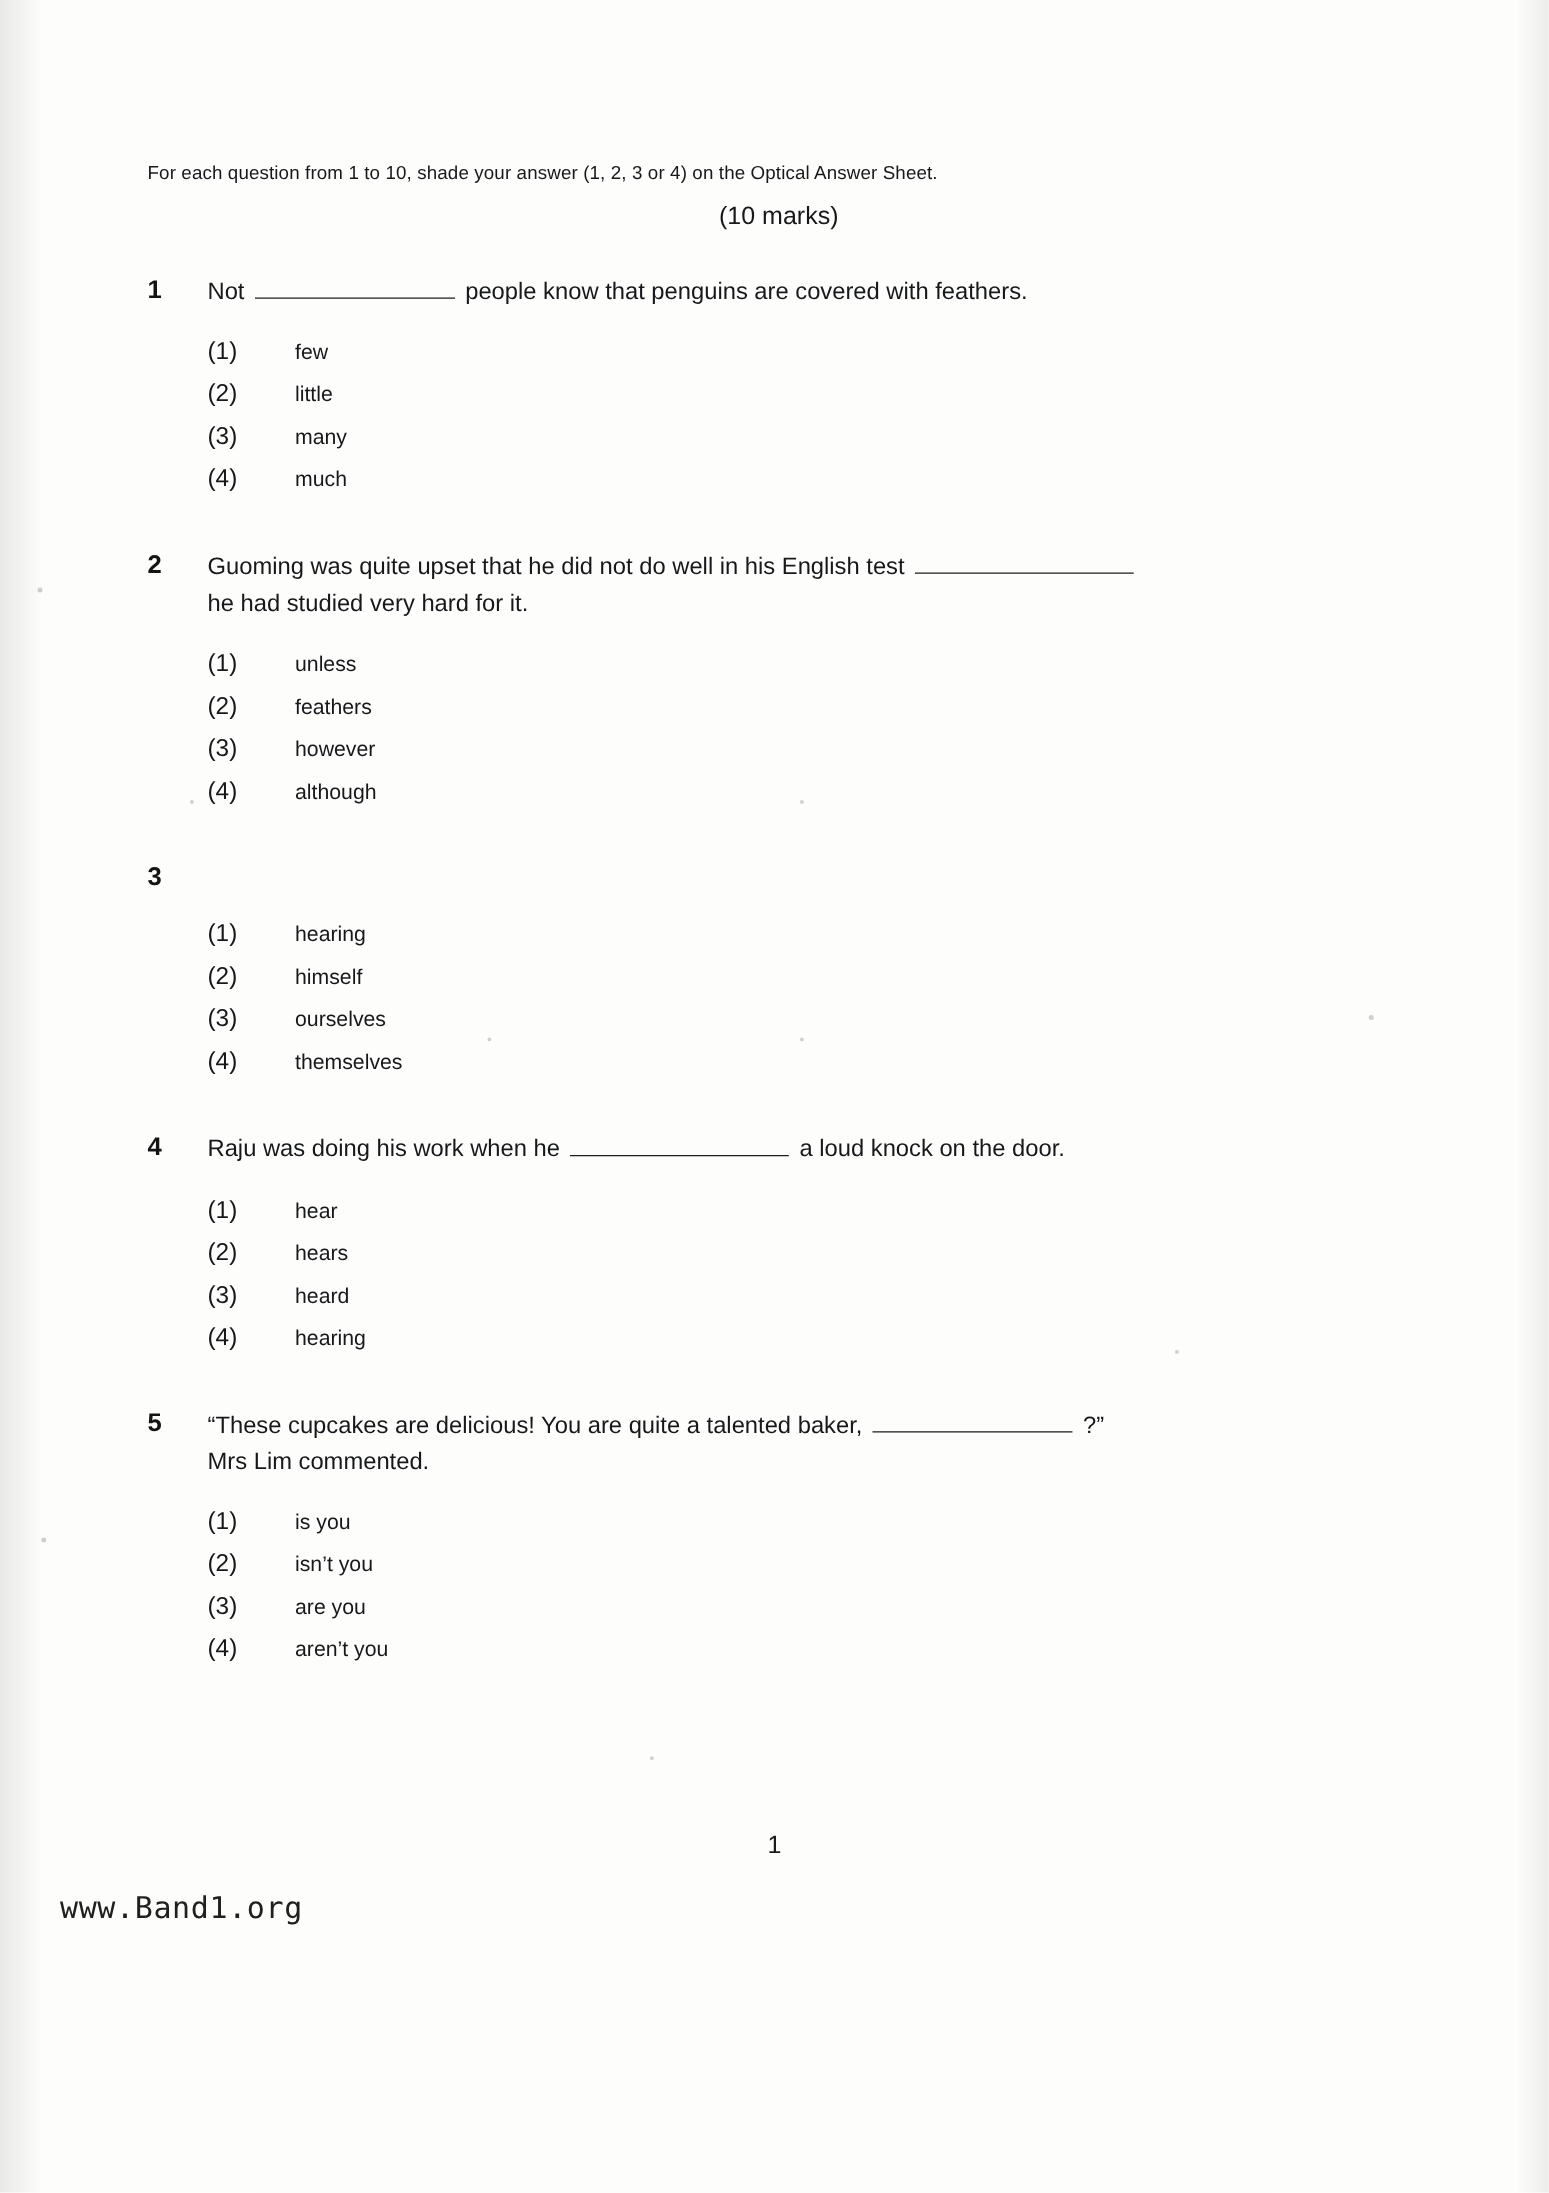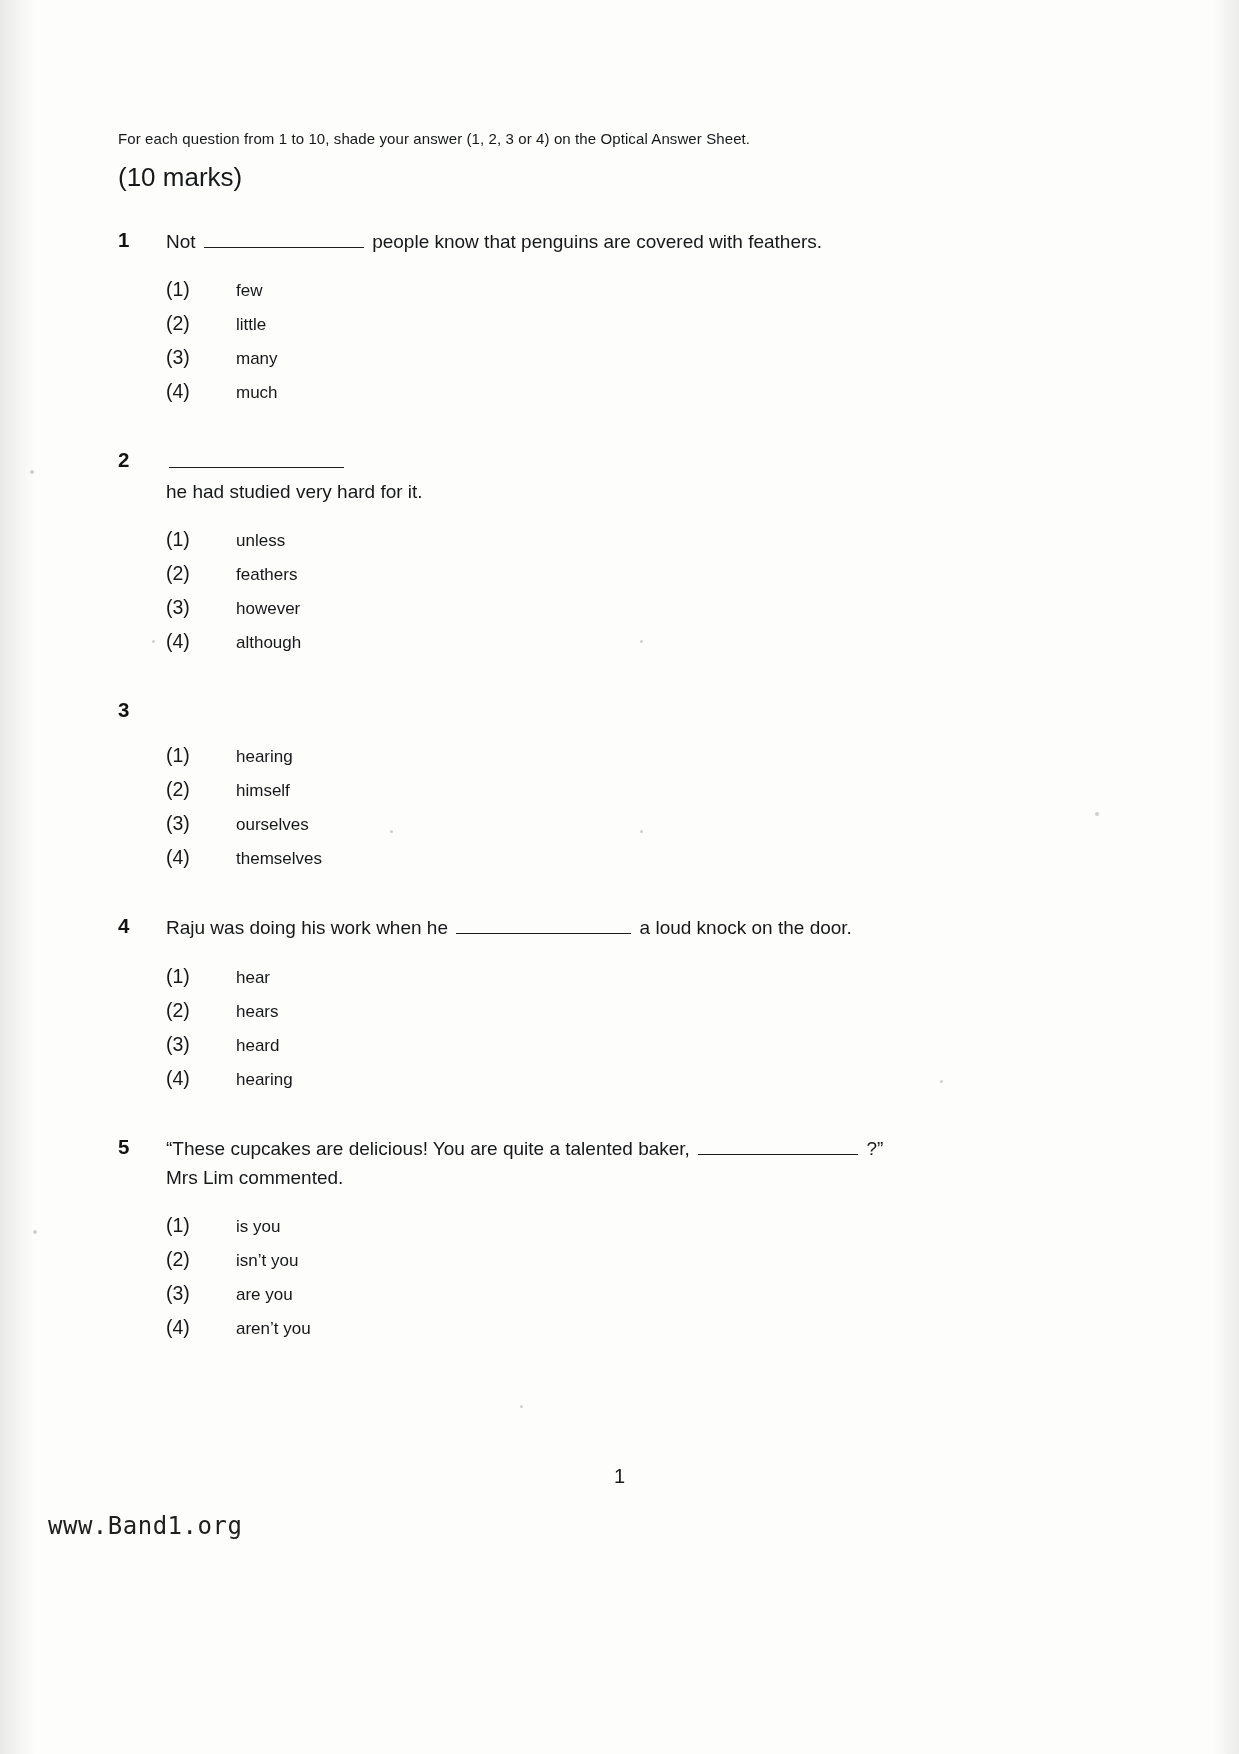--- a/index.html
+++ b/index.html
@@ -43,22 +43,22 @@
     top: 128px;
     width: 1020px;
   }
   .instruction {
     font-size: 15px;
     letter-spacing: 0.1px;
     color: #17181a;
     line-height: 1.45;
   }
   .marks {
-    font-size: 26px;
-    text-align: left;
+    font-size: 20px;
+    text-align: center;
     margin-top: 12px;
     padding-right: 10px;
     color: #17181a;
   }
 
   .question {
     position: relative;
     margin-top: 26px;
   }
   .q-head {
@@ -176,21 +176,21 @@
             </div>
             <div class="option">
               <span class="opt-num">(4)</span>
               <span class="opt-text">much</span>
             </div>
           </div>
         </div>
         <div class="question" style="margin-top: 44px;">
           <div class="q-head">
             <div class="q-num">2</div>
-            <div class="q-stem"> <span class="blank w-lg"></span><div>he had studied very hard for it.</div></div>
+            <div class="q-stem"><span>Guoming was quite upset that he did not do well in his English test</span> <span class="blank w-lg"></span><div>he had studied very hard for it.</div></div>
           </div>
           <div class="options">
             <div class="option">
               <span class="opt-num">(1)</span>
               <span class="opt-text">unless</span>
             </div>
             <div class="option">
               <span class="opt-num">(2)</span>
               <span class="opt-text">feathers</span>
             </div>

